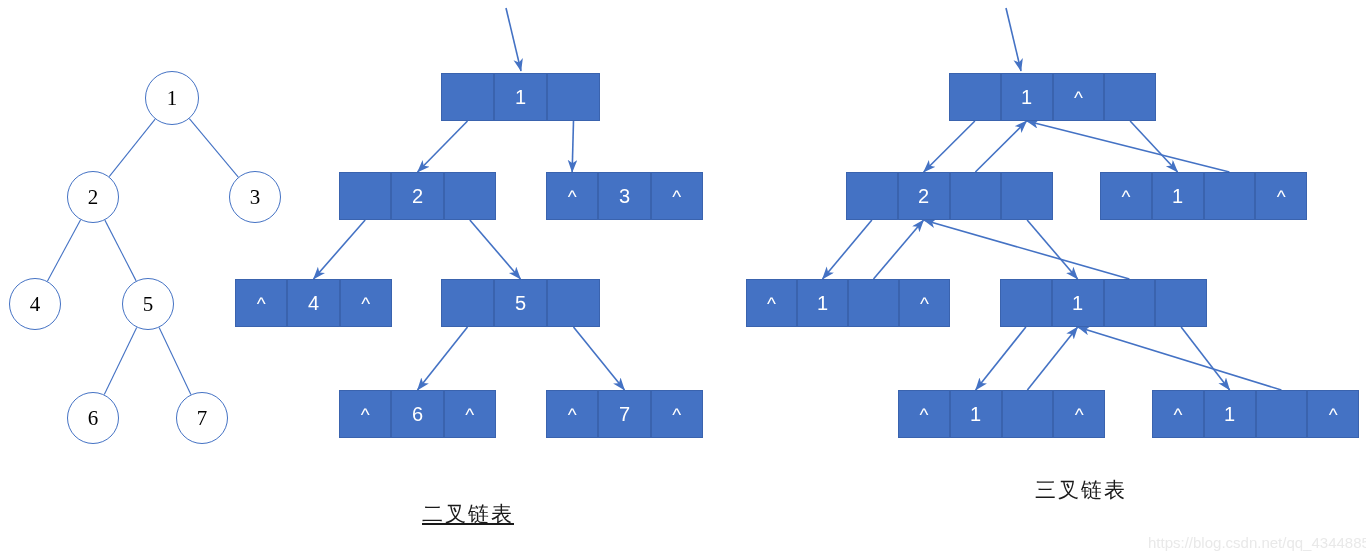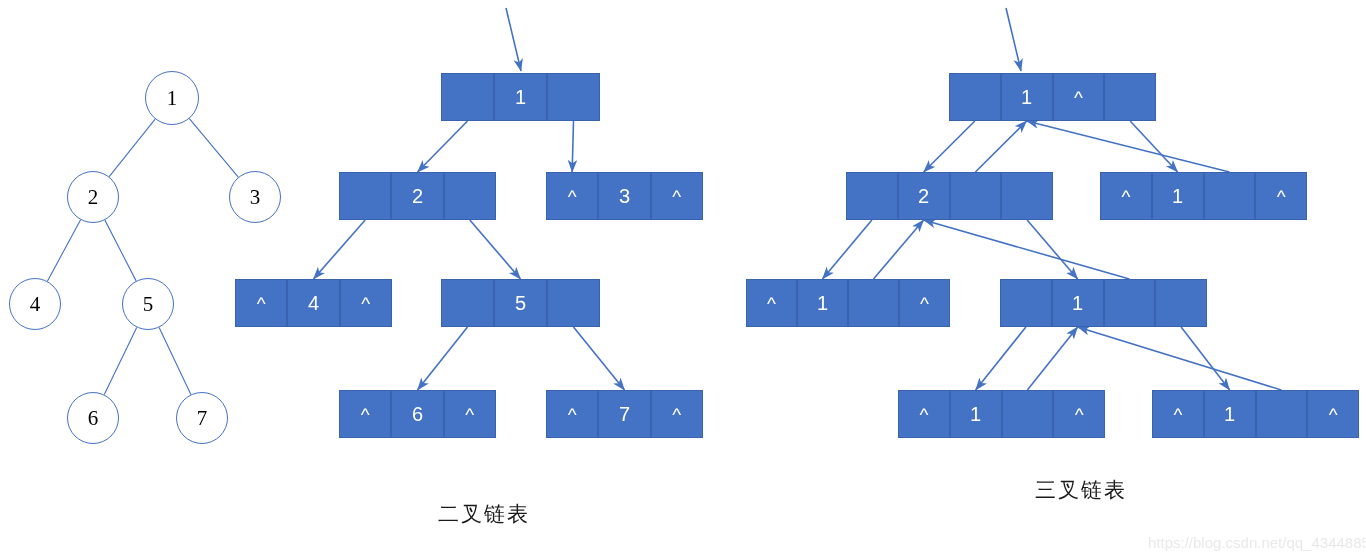--- a/index.html
+++ b/index.html
@@ -220,18 +220,18 @@
         <div class="cell nil" style="width: 51.75px;">^</div>
       </div>
       <div class="rec" style="left: 1152px; top: 390px; width: 207px; height: 48px;">
         <div class="cell nil" style="width: 51.75px;">^</div>
         <div class="cell" style="width: 51.75px;">1</div>
         <div class="cell" style="width: 51.75px;"></div>
         <div class="cell nil" style="width: 51.75px;">^</div>
       </div>
     </div>
 
-  <div class="caption" style="left:438px; top:500px;">二叉链表</div>
+  <div class="caption" style="left:422px; top:500px;text-decoration:underline;">二叉链表</div>
 
   <div class="caption" style="left:1035px; top:476px;">三叉链表</div>
 
   <div class="watermark" style="left:1148px; top:534px;">https://blog.csdn.net/qq_43448856</div>
 </div>
 
 </body></html>

